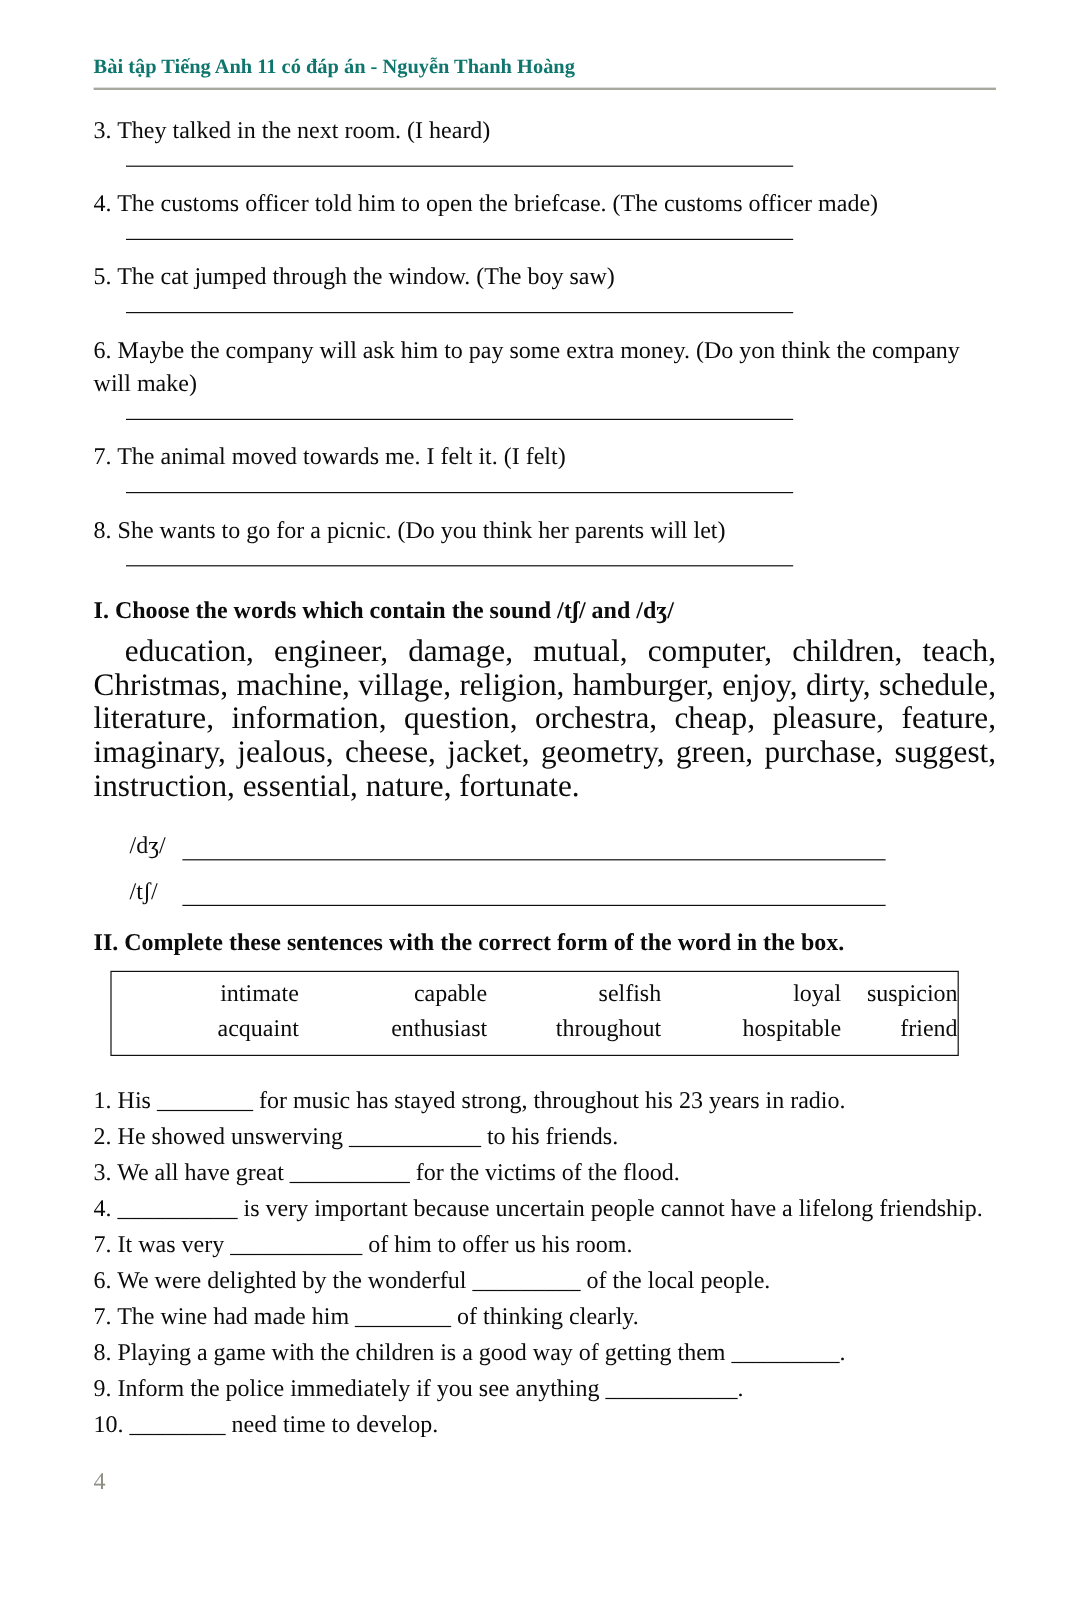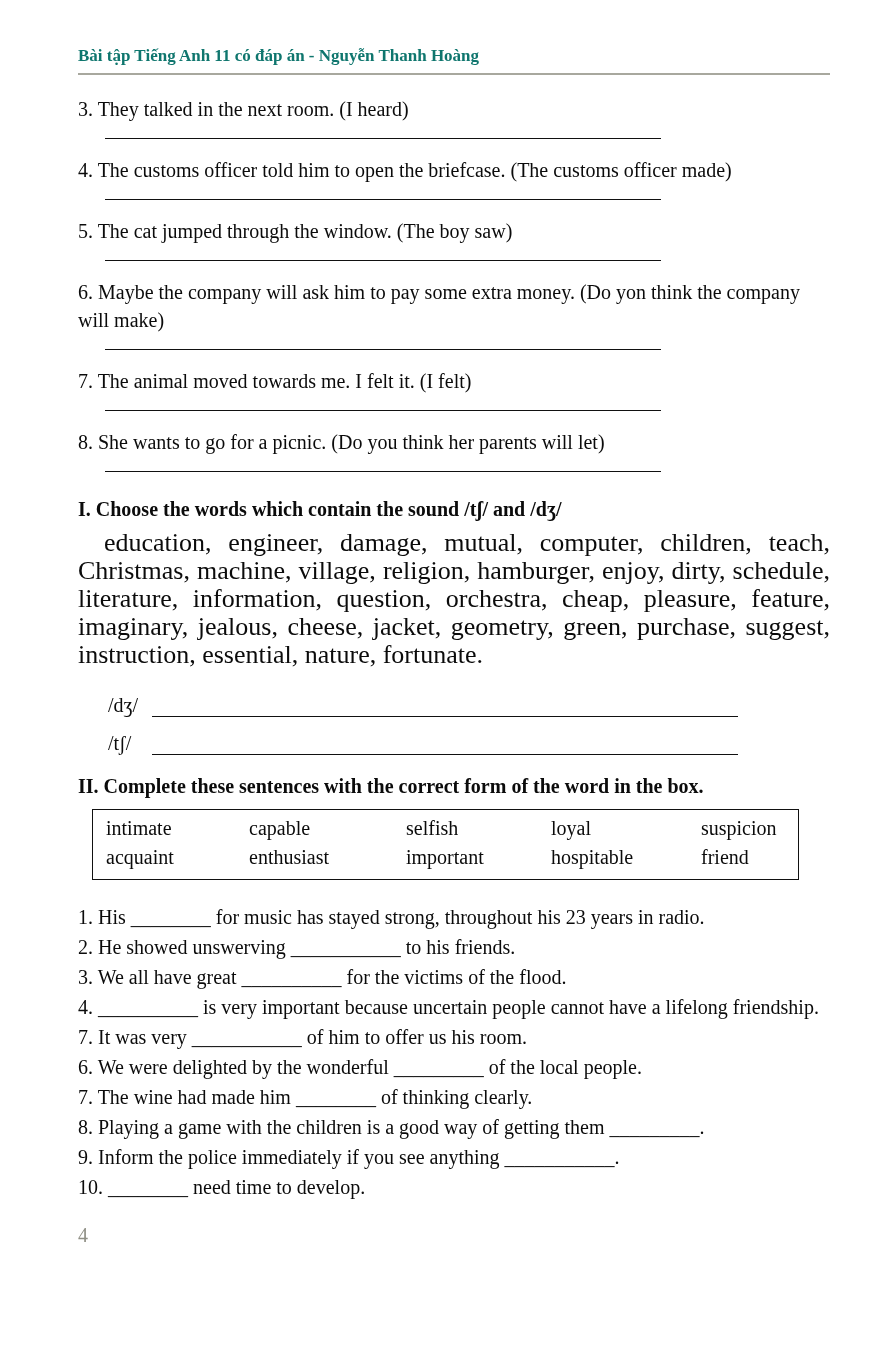--- a/index.html
+++ b/index.html
@@ -87,21 +87,21 @@
     margin: 9px 0 0 14px;
     width: 707px;
     padding: 4px 0 7px 13px;
   }
   .word-box-row {
     display: grid;
     grid-template-columns: 143px 157px 145px 150px auto;
     font-size: 20px;
     line-height: 29px;
   }
-  .word-box-cell { white-space: nowrap; }
+  .word-box-cell { white-space: nowrap; text-align: right; }
   .sentences {
     margin-top: 22px;
     font-size: 20px;
   }
   .sentence {
     margin: 0;
     line-height: 30px;
     text-align: justify;
   }
   .page-number {
@@ -165,21 +165,21 @@
       <div class="word-box-row">
         <span class="word-box-cell">intimate</span>
         <span class="word-box-cell">capable</span>
         <span class="word-box-cell">selfish</span>
         <span class="word-box-cell">loyal</span>
         <span class="word-box-cell">suspicion</span>
       </div>
       <div class="word-box-row">
         <span class="word-box-cell">acquaint</span>
         <span class="word-box-cell">enthusiast</span>
-        <span class="word-box-cell">important</span>
+        <span class="word-box-cell">throughout</span>
         <span class="word-box-cell">hospitable</span>
         <span class="word-box-cell">friend</span>
       </div>
     </div>
 
     <div class="sentences">
       <p class="sentence">1. His ________ for music has stayed strong, throughout his 23 years in radio.</p>
       <p class="sentence">2. He showed unswerving ___________ to his friends.</p>
       <p class="sentence">3. We all have great __________ for the victims of the flood.</p>
       <p class="sentence">4. __________ is very important because uncertain people cannot have a lifelong friendship.</p>

